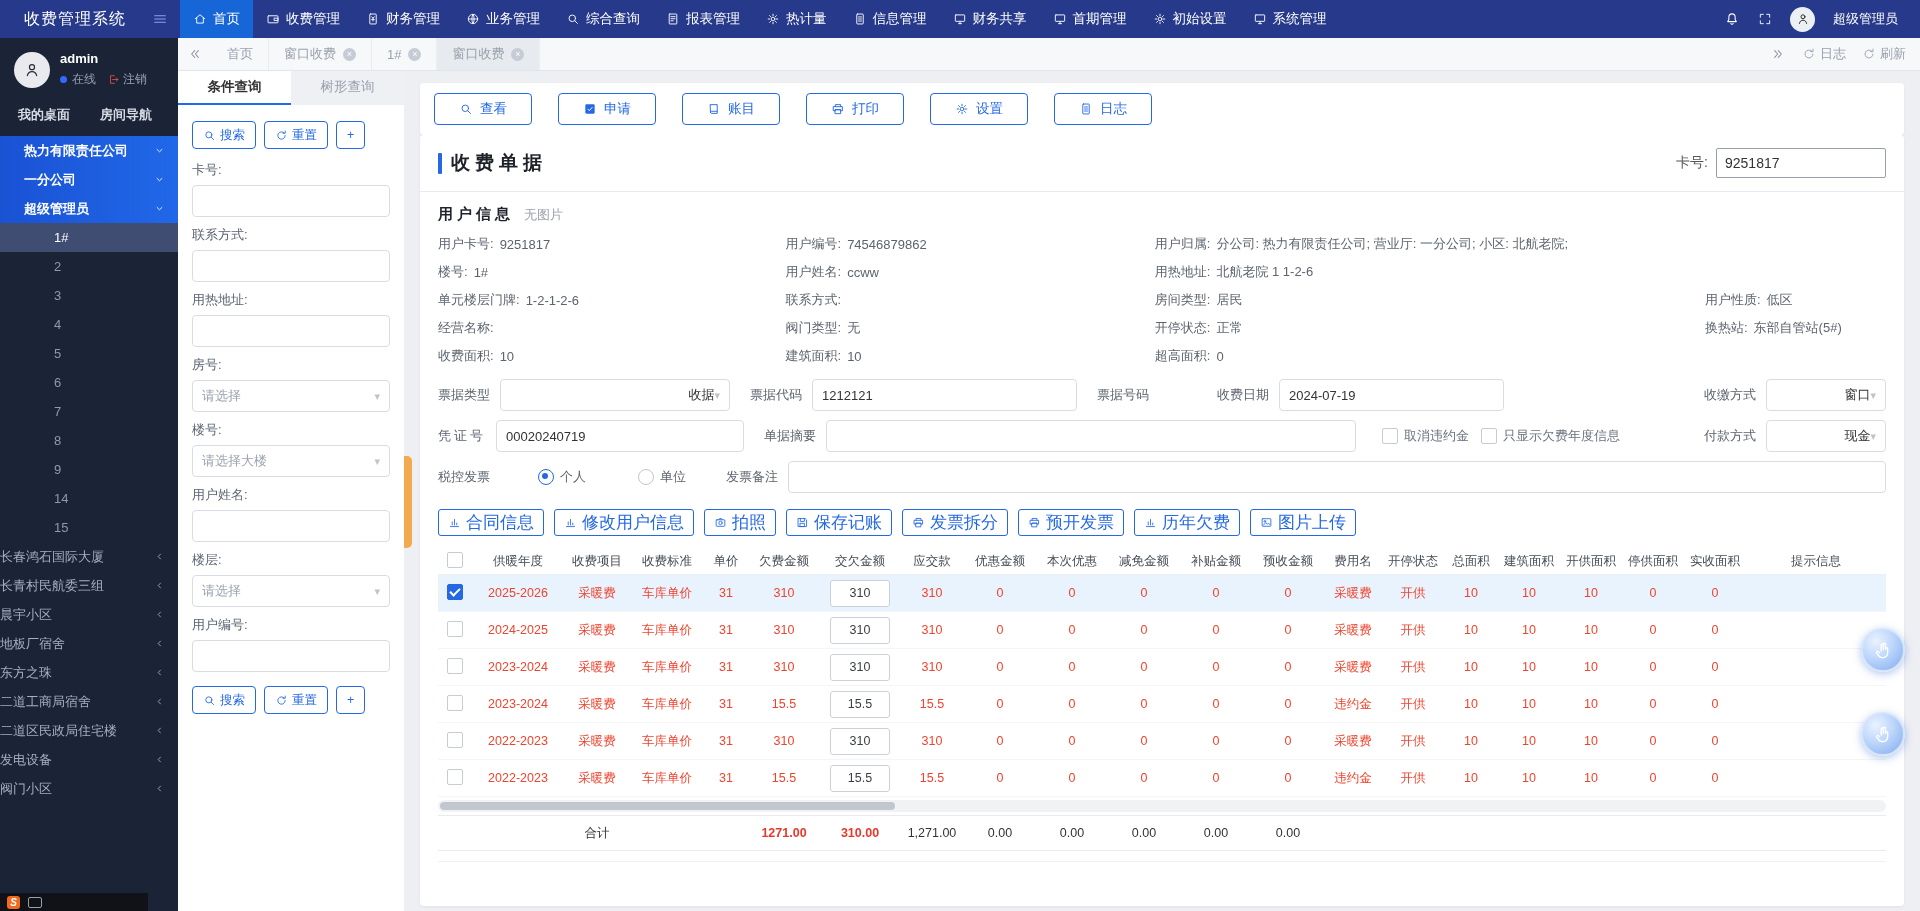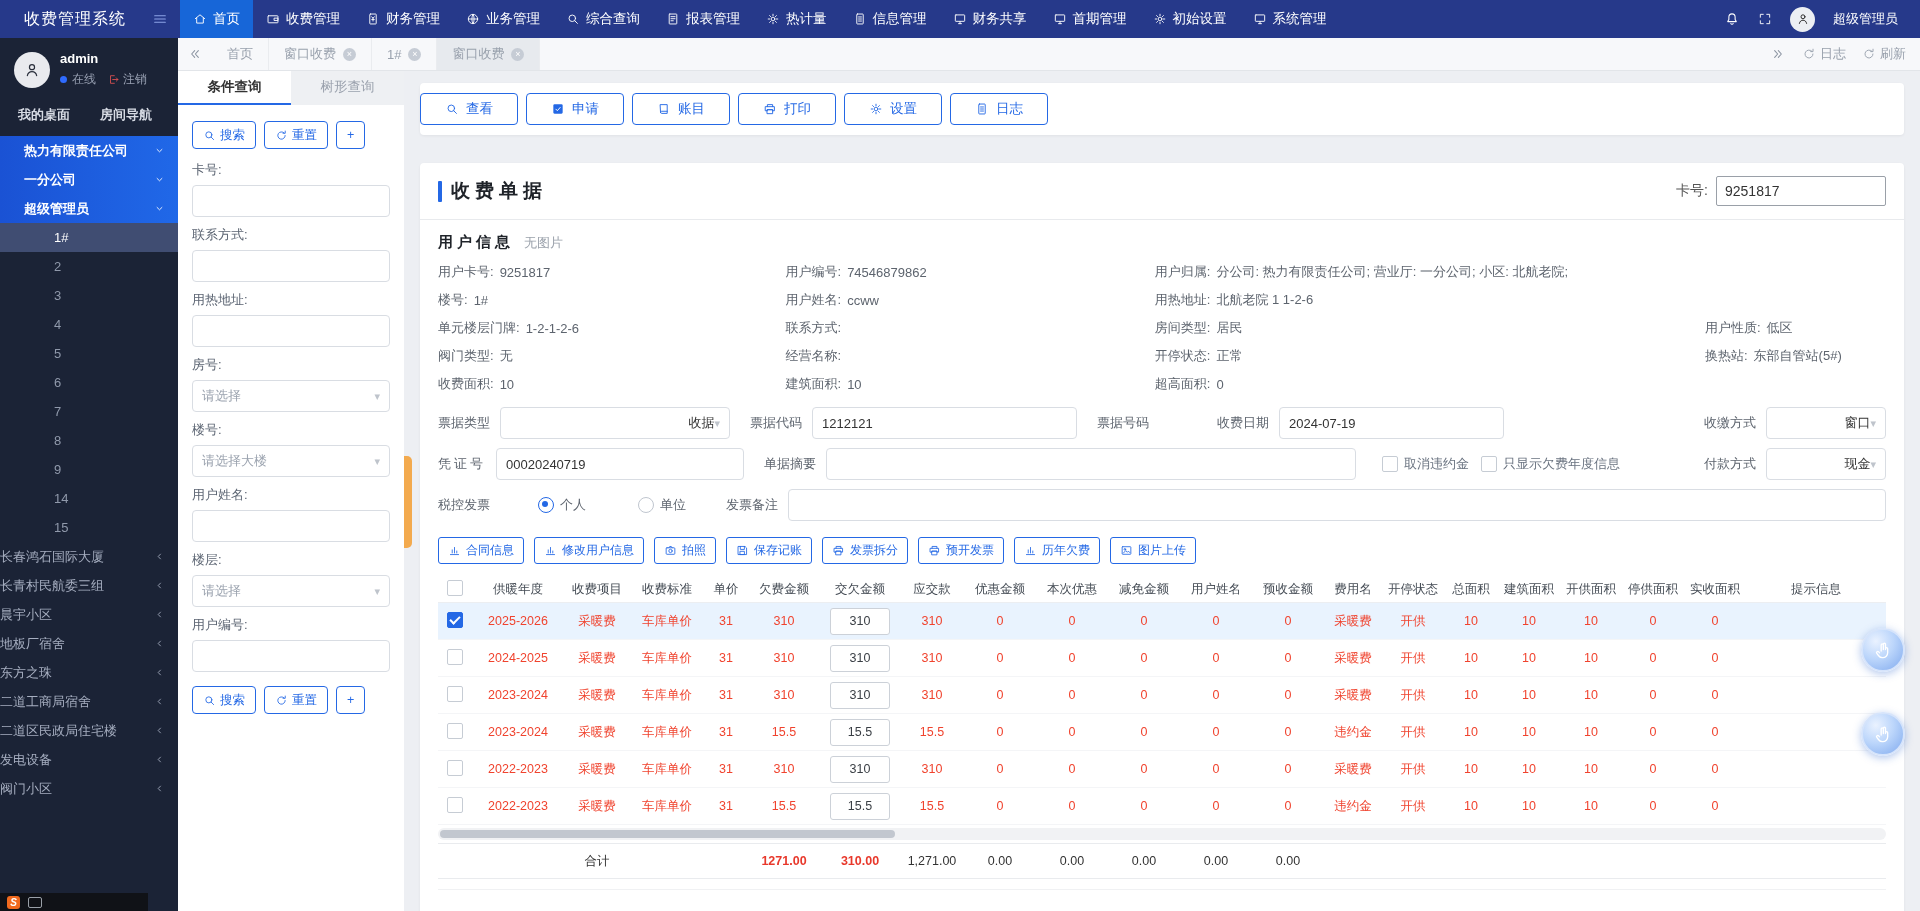--- a/index.html
+++ b/index.html
@@ -64,21 +64,21 @@
   .qp-field{margin-bottom:9px}
   .qp-label{color:#5b6472;margin-bottom:6px}
   .qp-input,.qp-select{height:30px;border:1px solid #d9dde3;border-radius:4px;background:#fff;display:flex;align-items:center;padding:0 9px;color:#333}
   .qp-select{justify-content:space-between;color:#9aa2ae}
   .sel-arr{color:#bfc4cc;font-size:11px}
 
   
   .main{flex:1;background:#edeff3;padding:12px 16px;overflow:hidden;position:relative;min-width:0}
   .panel-handle{position:absolute;left:0;top:385px;width:8px;height:92px;background:#f3aa4e;border-radius:0 5px 5px 0;cursor:pointer}
   .card{background:#fff;border-radius:4px;box-shadow:0 1px 3px rgba(0,0,0,.06)}
-  .card-actions{padding:10px 0;display:flex;gap:8px;margin-bottom:28px}
+  .card-actions{padding:10px 14px;display:flex;gap:26px;margin-bottom:0}
   .btn-action{height:32px;width:98px;border:1px solid #2468e5;color:#2468e5;border-radius:4px;background:#fff;display:flex;align-items:center;justify-content:center;gap:7px;font-size:13.5px;cursor:pointer}
   .card-receipt{padding:13px 18px 0;overflow:hidden}
   .title-row{display:flex;align-items:center}
   .title-bar{width:4px;height:21px;background:#2468e5;margin-right:9px;border-radius:1px}
   .receipt-title{font-size:19px;font-weight:bold;letter-spacing:5px;color:#1f2329}
   .card-no-wrap{margin-left:auto;display:flex;align-items:center;gap:8px;color:#555;font-size:14px}
   .card-no-input{width:152px;height:28px;border:1px solid #9aa0a8;border-radius:2px;display:flex;align-items:center;padding:0 8px;color:#333;font-size:14px;background:#fff}
   .divider{height:1px;background:#e8eaed;margin:13px -18px 0}
   .section-head{display:flex;align-items:baseline;gap:10px;margin-top:13px}
   .section-title{font-size:15px;font-weight:bold;letter-spacing:4px;color:#1f2329}
@@ -97,21 +97,21 @@
   .cbx-line{display:flex;align-items:center;gap:6px;margin-left:26px;color:#6a7380;white-space:nowrap}
   .cb{width:14px;height:14px;border:1px solid #c6ccd4;border-radius:2px;background:#fff;display:inline-block;flex-shrink:0;cursor:pointer}
   .cb.on{background:#2468e5;border-color:#2468e5;position:relative}
   .cb.on::after{content:"";position:absolute;left:4px;top:1px;width:4px;height:8px;border:solid #fff;border-width:0 2px 2px 0;transform:rotate(45deg)}
   .radio{width:14px;height:14px;border:1px solid #c0c6cf;border-radius:50%;background:#fff;display:inline-block;position:relative;cursor:pointer}
   .radio.on{border-color:#2468e5}
   .radio.on::after{content:"";position:absolute;left:3px;top:3px;width:6px;height:6px;border-radius:50%;background:#2468e5}
   .radio-line{display:flex;align-items:center;gap:6px;color:#5d646e}
 
   .toolbar{display:flex;gap:10px;margin-top:16px}
-  .btn-tool{height:27px;padding:0 9px;border:1px solid #2468e5;color:#2468e5;border-radius:3px;background:#fff;display:flex;align-items:center;gap:5px;font-size:12px;cursor:pointer}
+  .btn-tool{height:27px;padding:0 9px;border:1px solid #2468e5;color:#2468e5;border-radius:3px;background:#fff;display:flex;align-items:center;gap:5px;font-size:17px;cursor:pointer}
 
   .ftable{margin-top:12px;font-size:12.5px}
   .t-head{display:flex;height:26px;align-items:center;color:#454c55;border-bottom:1px solid #eceef1}
   .t-row{display:flex;height:36px;align-items:center;border-bottom:1px solid #f4f5f7;cursor:pointer}
   .t-row.checked{background:#e9f3fe}
   .t-cell{text-align:center;flex-shrink:0;overflow:hidden;white-space:nowrap}
   .red{color:#f0432e}
   .redb{color:#e8382b;font-weight:bold}
   .t-input{width:58px;height:25px;border:1px solid #ccd1d8;border-radius:3px;margin:0 auto;display:flex;align-items:center;justify-content:center;color:#3a3f45;background:#fff}
   .hscroll{height:12px;background:#f1f2f4;border-radius:6px;margin-top:3px;position:relative}
@@ -703,26 +703,26 @@
                 </div>
                 <div class="info-cell">
                   <span class="lbl">房间类型:</span>
                   <span>居民</span>
                 </div>
                 <div class="info-cell">
                   <span class="lbl">用户性质:</span>
                   <span>低区</span>
                 </div>
                 <div class="info-cell">
+                  <span class="lbl">经营名称:</span>
+                  <span></span>
+                </div>
+                <div class="info-cell">
                   <span class="lbl">阀门类型:</span>
                   <span>无</span>
-                </div>
-                <div class="info-cell">
-                  <span class="lbl">经营名称:</span>
-                  <span></span>
                 </div>
                 <div class="info-cell">
                   <span class="lbl">开停状态:</span>
                   <span>正常</span>
                 </div>
                 <div class="info-cell">
                   <span class="lbl">换热站:</span>
                   <span>东部自管站(5#)</span>
                 </div>
                 <div class="info-cell">
@@ -875,21 +875,21 @@
                   <div class="t-cell" style="width: 92px;">供暖年度</div>
                   <div class="t-cell" style="width: 66px;">收费项目</div>
                   <div class="t-cell" style="width: 74px;">收费标准</div>
                   <div class="t-cell" style="width: 44px;">单价</div>
                   <div class="t-cell" style="width: 72px;">欠费金额</div>
                   <div class="t-cell" style="width: 80px;">交欠金额</div>
                   <div class="t-cell" style="width: 64px;">应交款</div>
                   <div class="t-cell" style="width: 72px;">优惠金额</div>
                   <div class="t-cell" style="width: 72px;">本次优惠</div>
                   <div class="t-cell" style="width: 72px;">减免金额</div>
-                  <div class="t-cell" style="width: 72px;">用户姓名</div>
+                  <div class="t-cell" style="width: 72px;">补贴金额</div>
                   <div class="t-cell" style="width: 72px;">预收金额</div>
                   <div class="t-cell" style="width: 58px;">费用名</div>
                   <div class="t-cell" style="width: 62px;">开停状态</div>
                   <div class="t-cell" style="width: 54px;">总面积</div>
                   <div class="t-cell" style="width: 62px;">建筑面积</div>
                   <div class="t-cell" style="width: 62px;">开供面积</div>
                   <div class="t-cell" style="width: 62px;">停供面积</div>
                   <div class="t-cell" style="width: 62px;">实收面积</div>
                   <div class="t-cell" style="width: 62px; flex: 1 1 0%;">提示信息</div>
                 </div>

